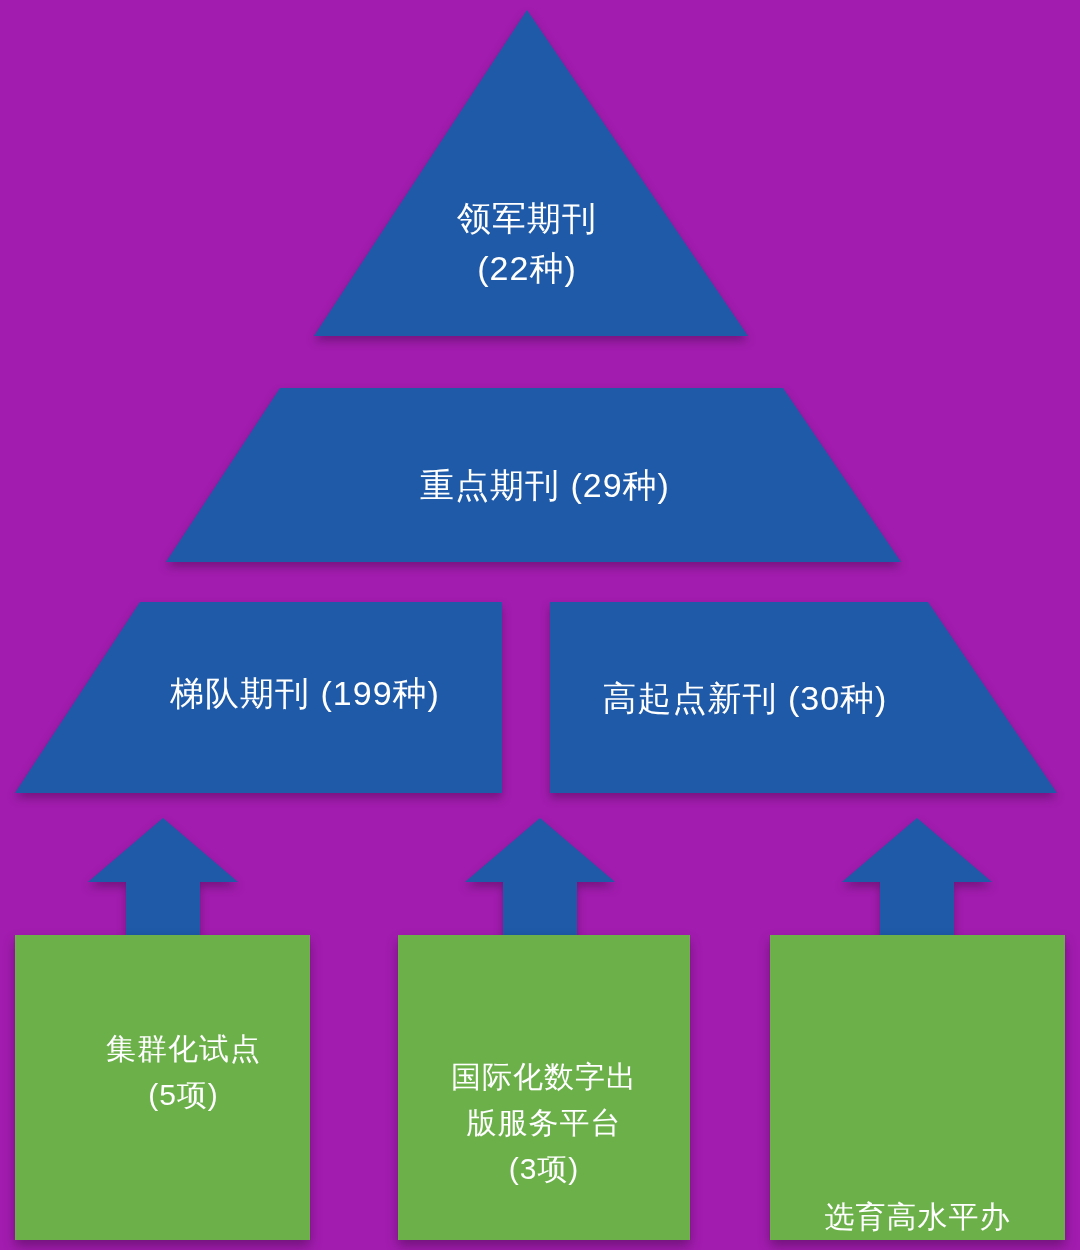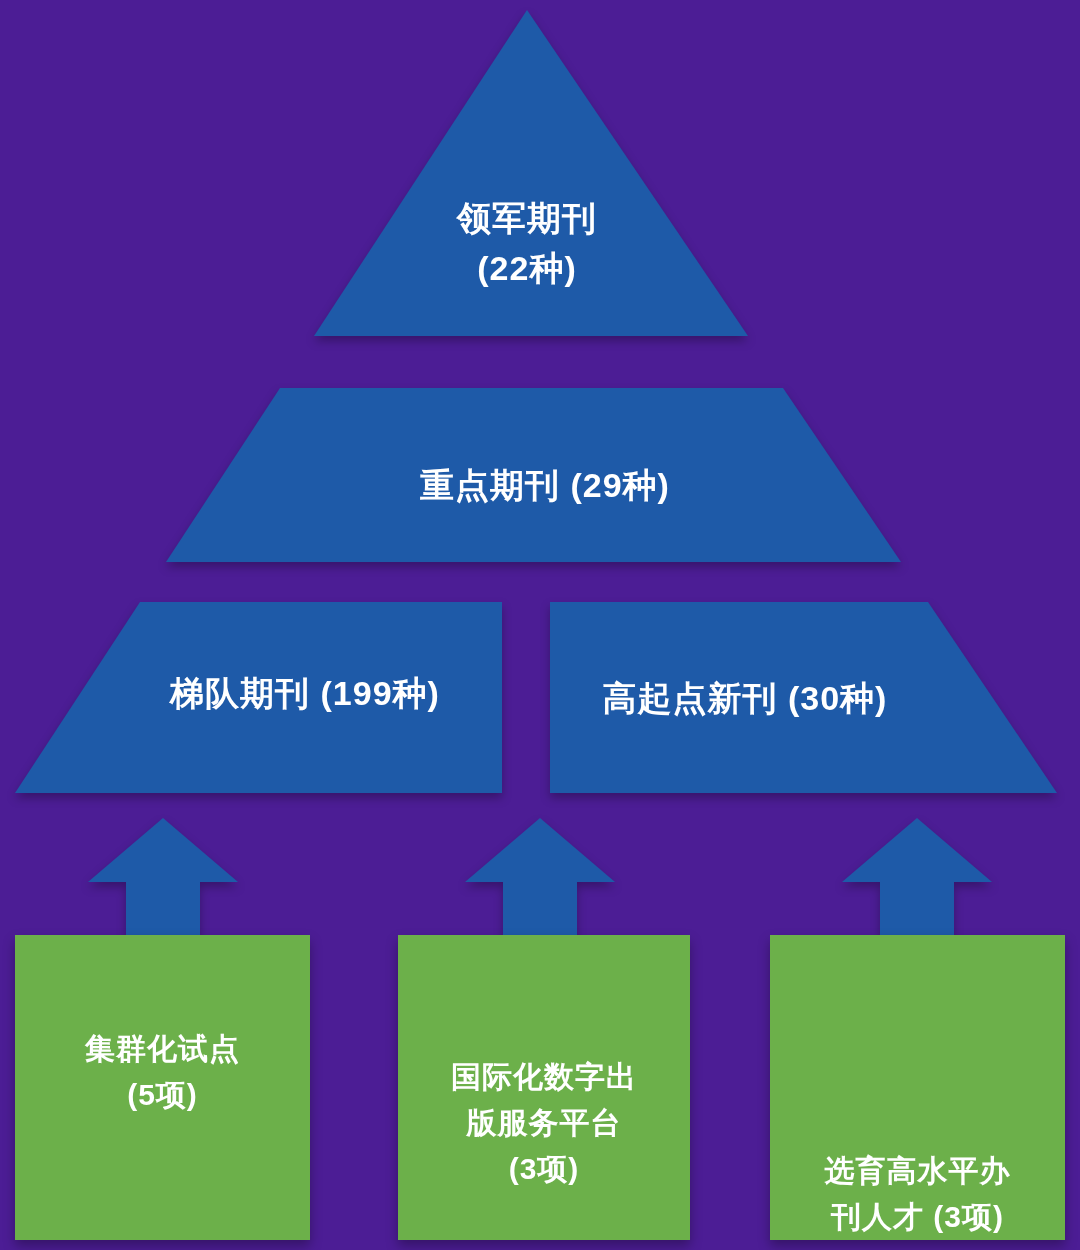--- a/index.html
+++ b/index.html
@@ -5,23 +5,22 @@
   html, body {
     margin: 0;
     padding: 0;
     background: #ffffff;
     font-family: "Liberation Sans", "DejaVu Sans", sans-serif;
   }
   #stage {
     position: relative;
     width: 1080px;
     height: 1250px;
-    background: #4c1d95;
+    background: #a21caf;
     overflow: hidden;
-    font-weight: bold;
   }
   #diagram-svg {
     position: absolute;
     inset: 0;
     width: 1080px;
     height: 1250px;
   }
   .shape {
     filter: drop-shadow(0 5px 5px rgba(0,0,0,0.28));
   }
@@ -46,21 +45,21 @@
   .box-label {
     font-size: 30px;
     line-height: 46px;
     letter-spacing: 1px;
   }
   
   #tier-top-label        { left: 277px; top: 150px; width: 500px; height: 186px; }
   #tier-middle-label     { left: 295px; top: 388px; width: 500px; height: 194px; }
   #tier-bottom-left-label  { left: 100px; top: 602px; width: 410px; height: 182px; }
   #tier-bottom-right-label { left: 540px; top: 602px; width: 410px; height: 191px; text-align: right; }
-  #foundation-0-label { left: 15px;  top: 935px; width: 295px; height: 274px; }
+  #foundation-0-label { left: 0;  top: 935px; width: 295px; height: 274px; padding-left: 36px; }
   #foundation-1-label { left: 398px; top: 935px; width: 292px; height: 375px; }
   #foundation-2-label { left: 770px; top: 935px; width: 295px; height: 305px; justify-content: flex-end; }
 </style>
 </head>
 <body>
 
 <div id="stage">
 
   <svg id="diagram-svg" viewBox="0 0 1080 1250" xmlns="http://www.w3.org/2000/svg">
 
@@ -108,16 +107,15 @@
   </div>
 
   <div id="foundation-1-label" class="label box-label">
     <div>国际化数字出</div>
     <div>版服务平台</div>
     <div>(3项)</div>
   </div>
 
   <div id="foundation-2-label" class="label box-label">
     <div>选育高水平办</div>
-    <div>刊人才 (3项)</div>
   </div>
 
 </div>
 
 </body></html>

